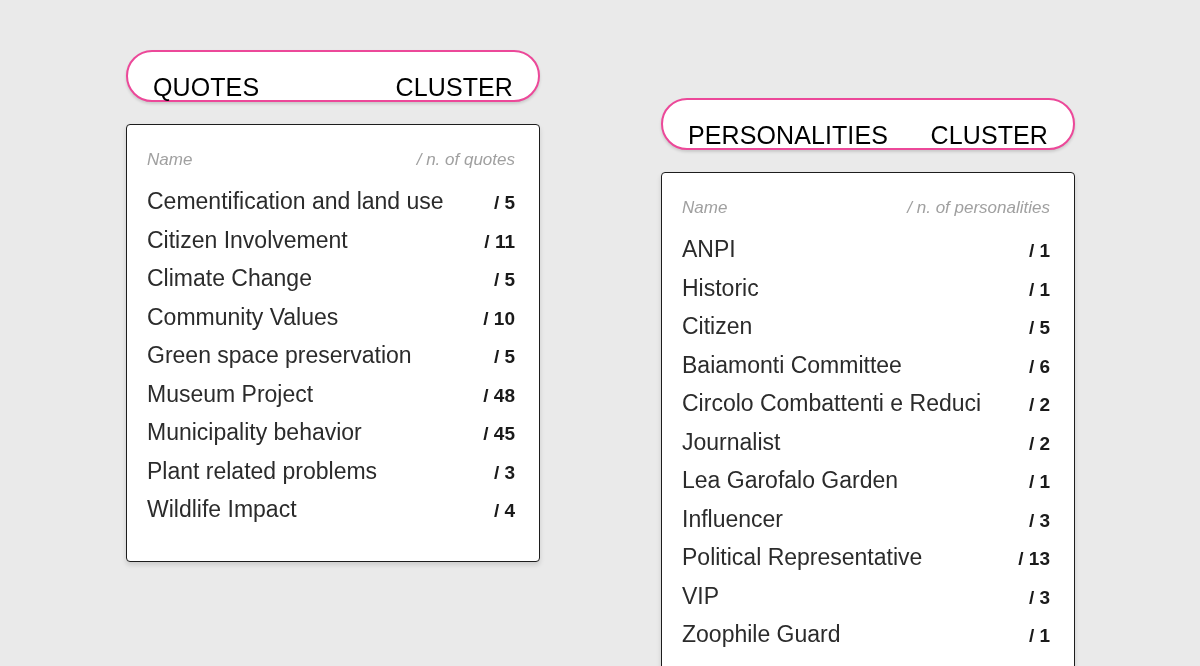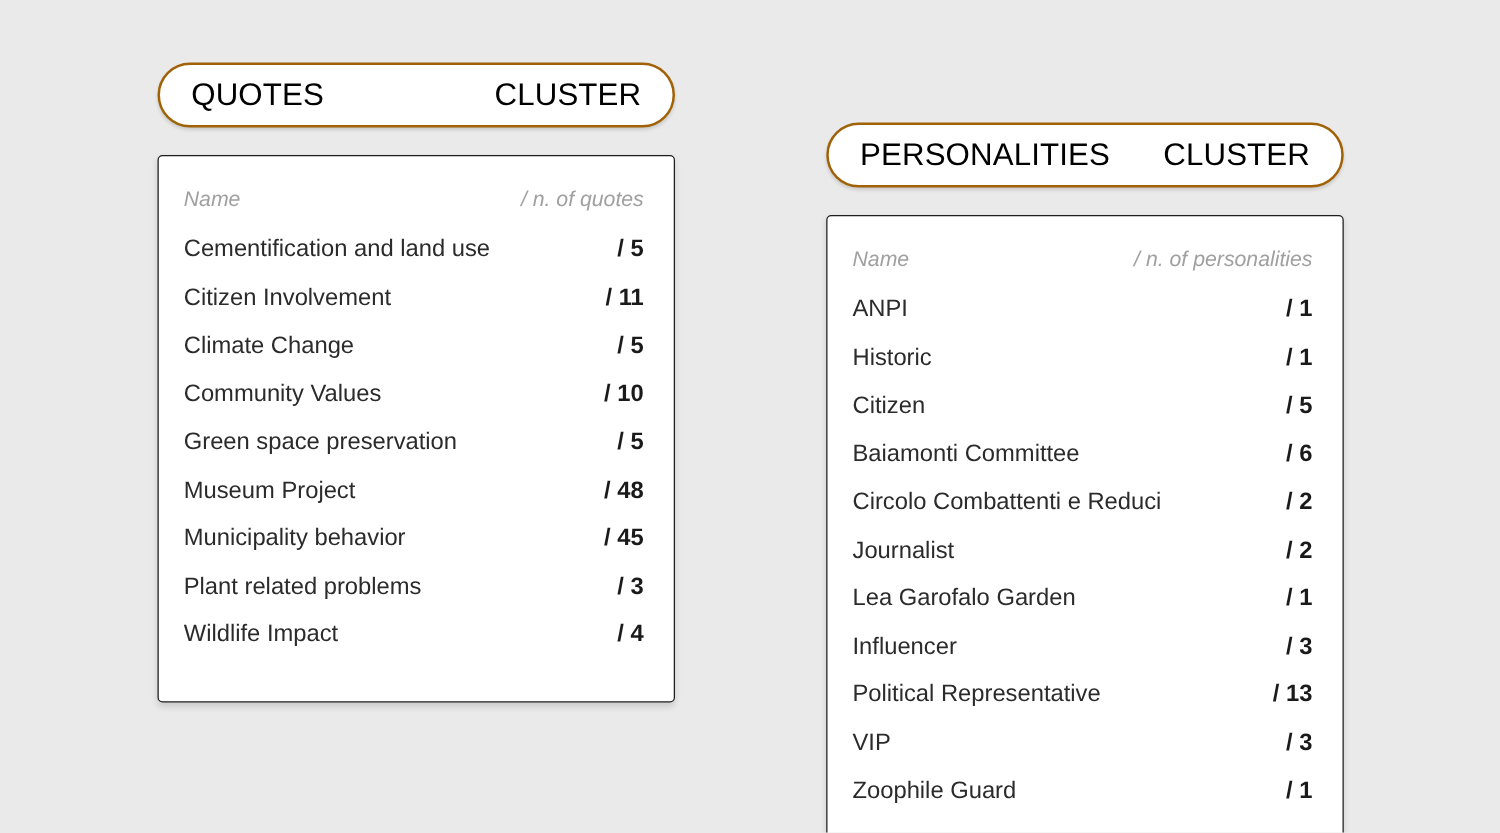--- a/index.html
+++ b/index.html
@@ -37,24 +37,24 @@
     top: 50px;
     width: 414px;
     margin-top: 48px;
   }
 
   
   .pill {
     box-sizing: border-box;
     height: 52px;
     background: #ffffff;
-    border: 2px solid #a16207;
+    border: 2px solid #ec4899;
     border-radius: 26px;
     display: flex;
-    align-items: center;
+    align-items: flex-end;
     justify-content: space-between;
     padding: 0 25px;
     box-shadow: 0 2px 3px rgba(0, 0, 0, 0.14);
   }
 
   .pill-title,
   .pill-suffix {
     font-size: 25px;
     font-weight: 500;
     letter-spacing: 0.1px;
@@ -88,21 +88,21 @@
     color: #a0a0a0;
     font-size: 17px;
     font-weight: 400;
   }
 
   .col-head {
     height: 39px;
   }
 
   .row-name {
-    font-size: 19px;
+    font-size: 23px;
     color: #2b2b2b;
     font-weight: 400;
     white-space: nowrap;
     line-height: 1;
   }
 
   .row-value {
     font-size: 19px;
     color: #1a1a1a;
     font-weight: 600;

